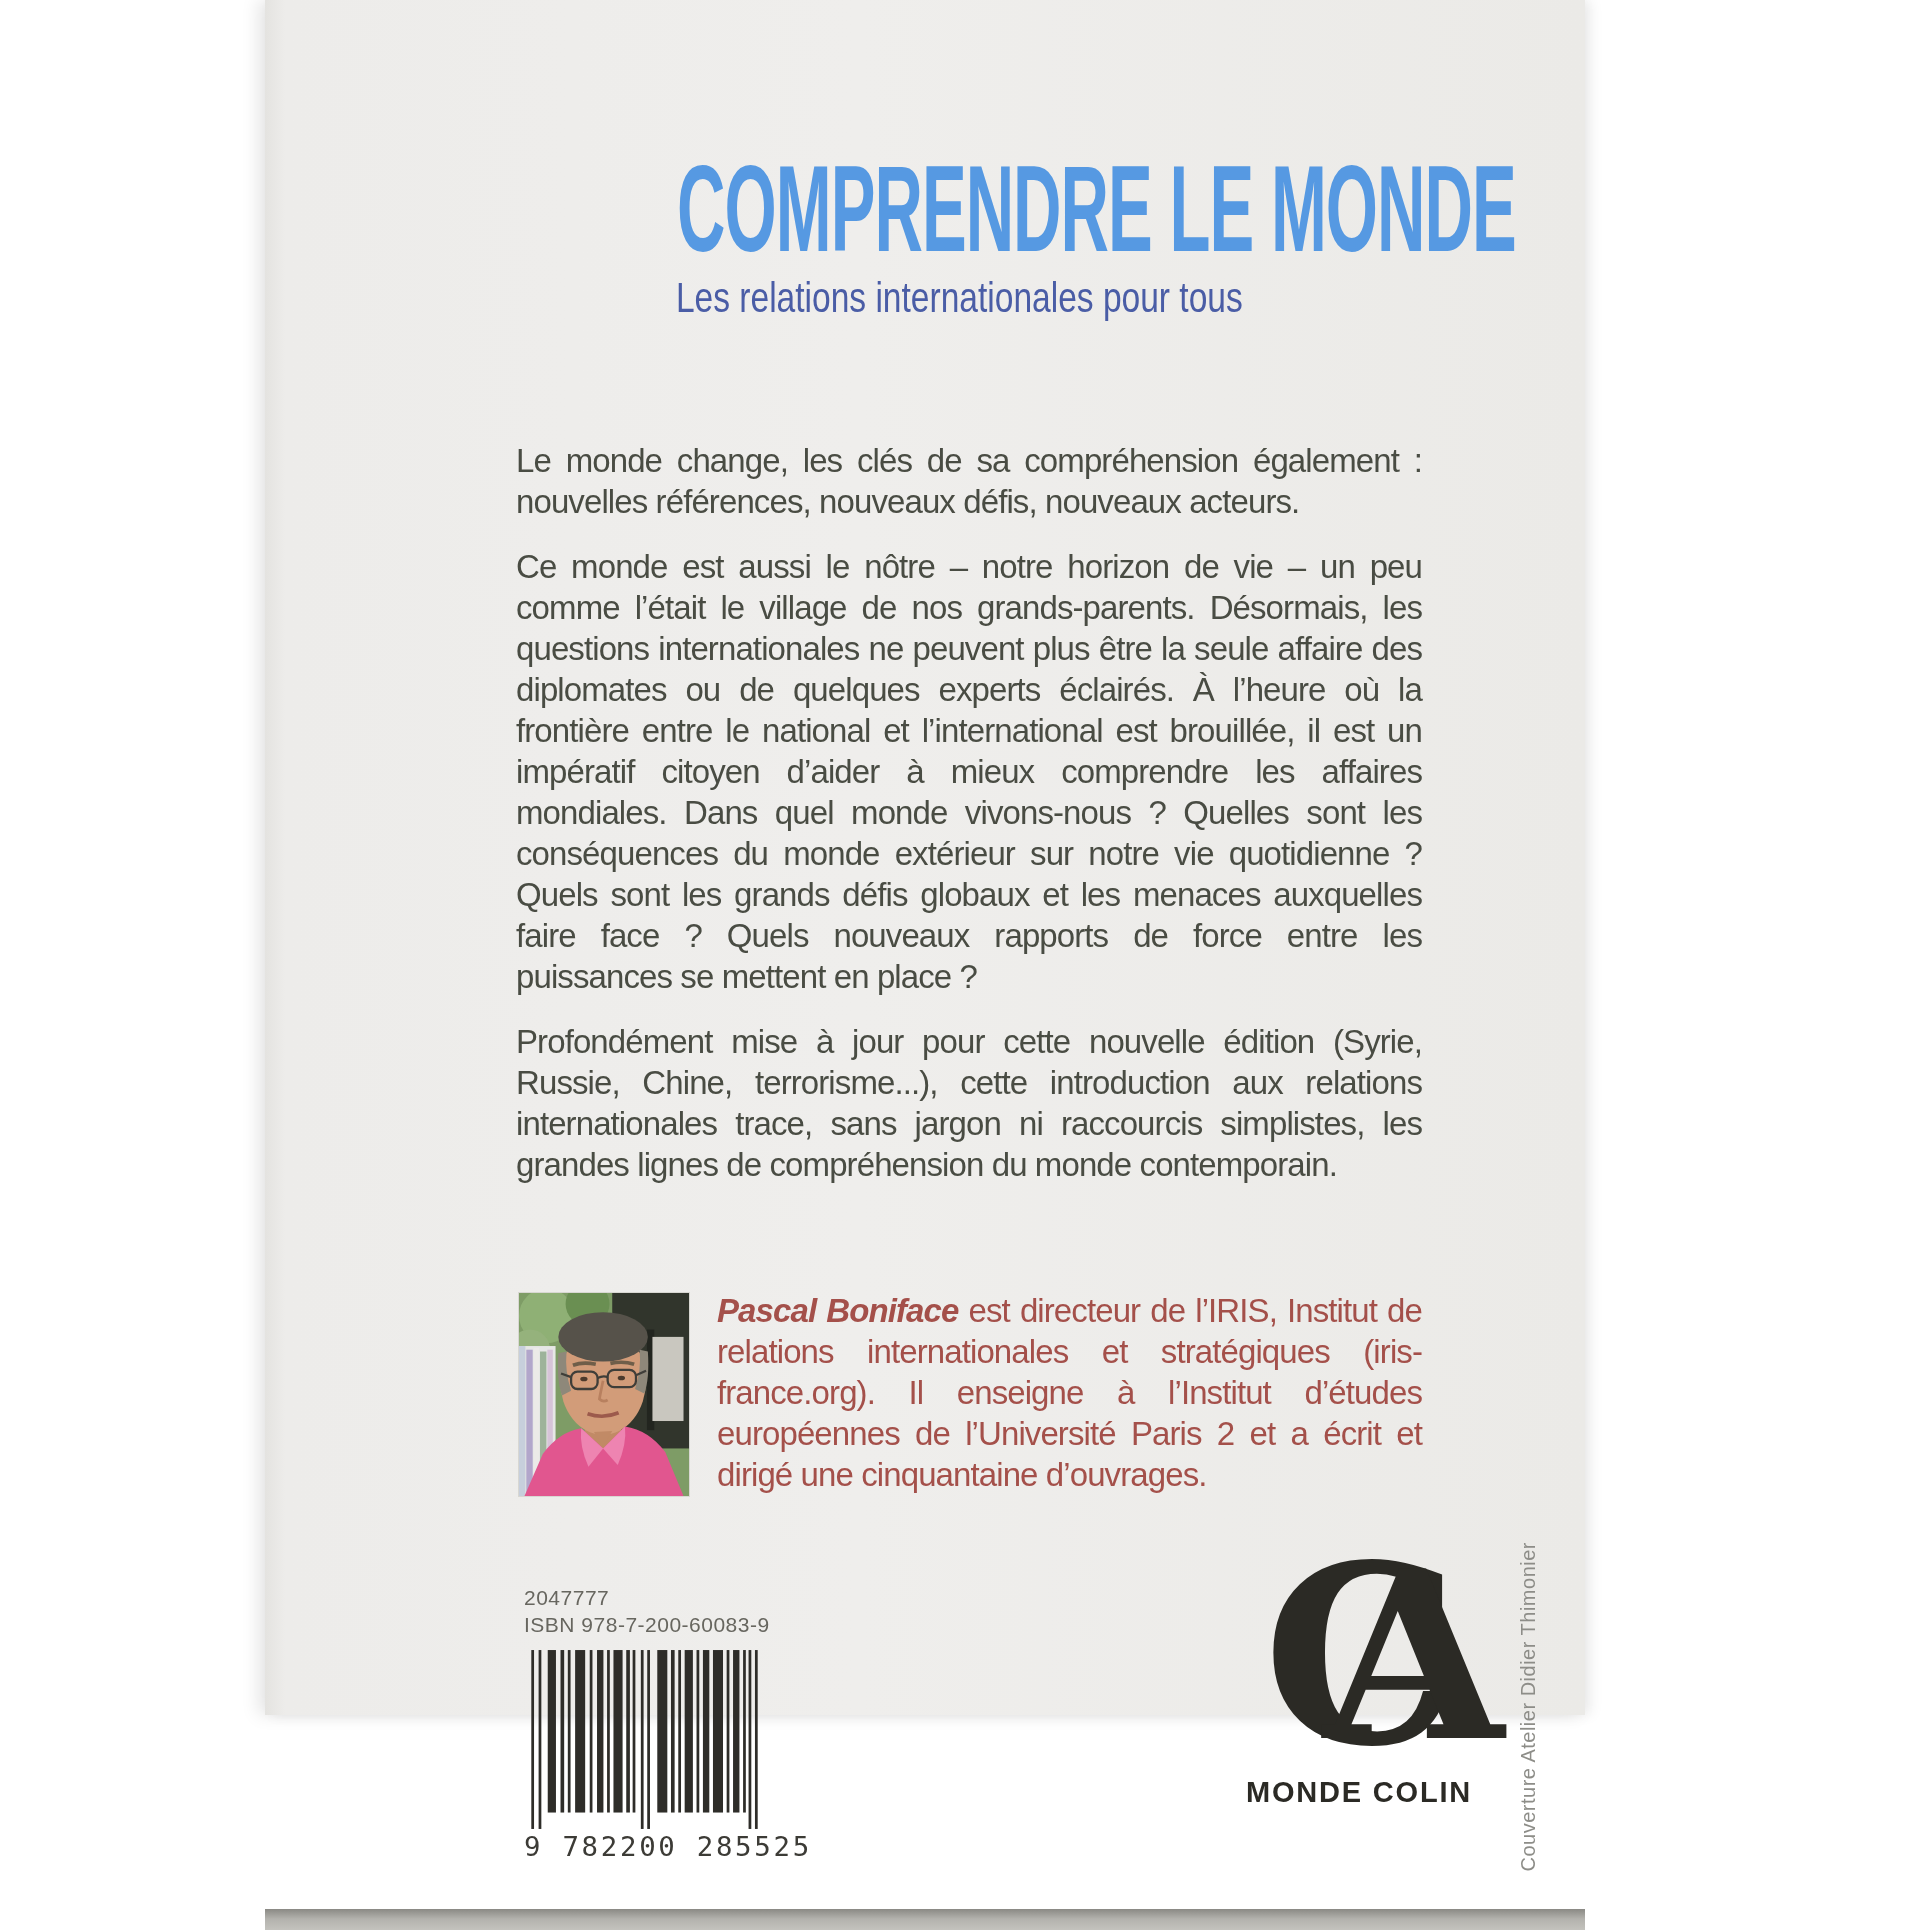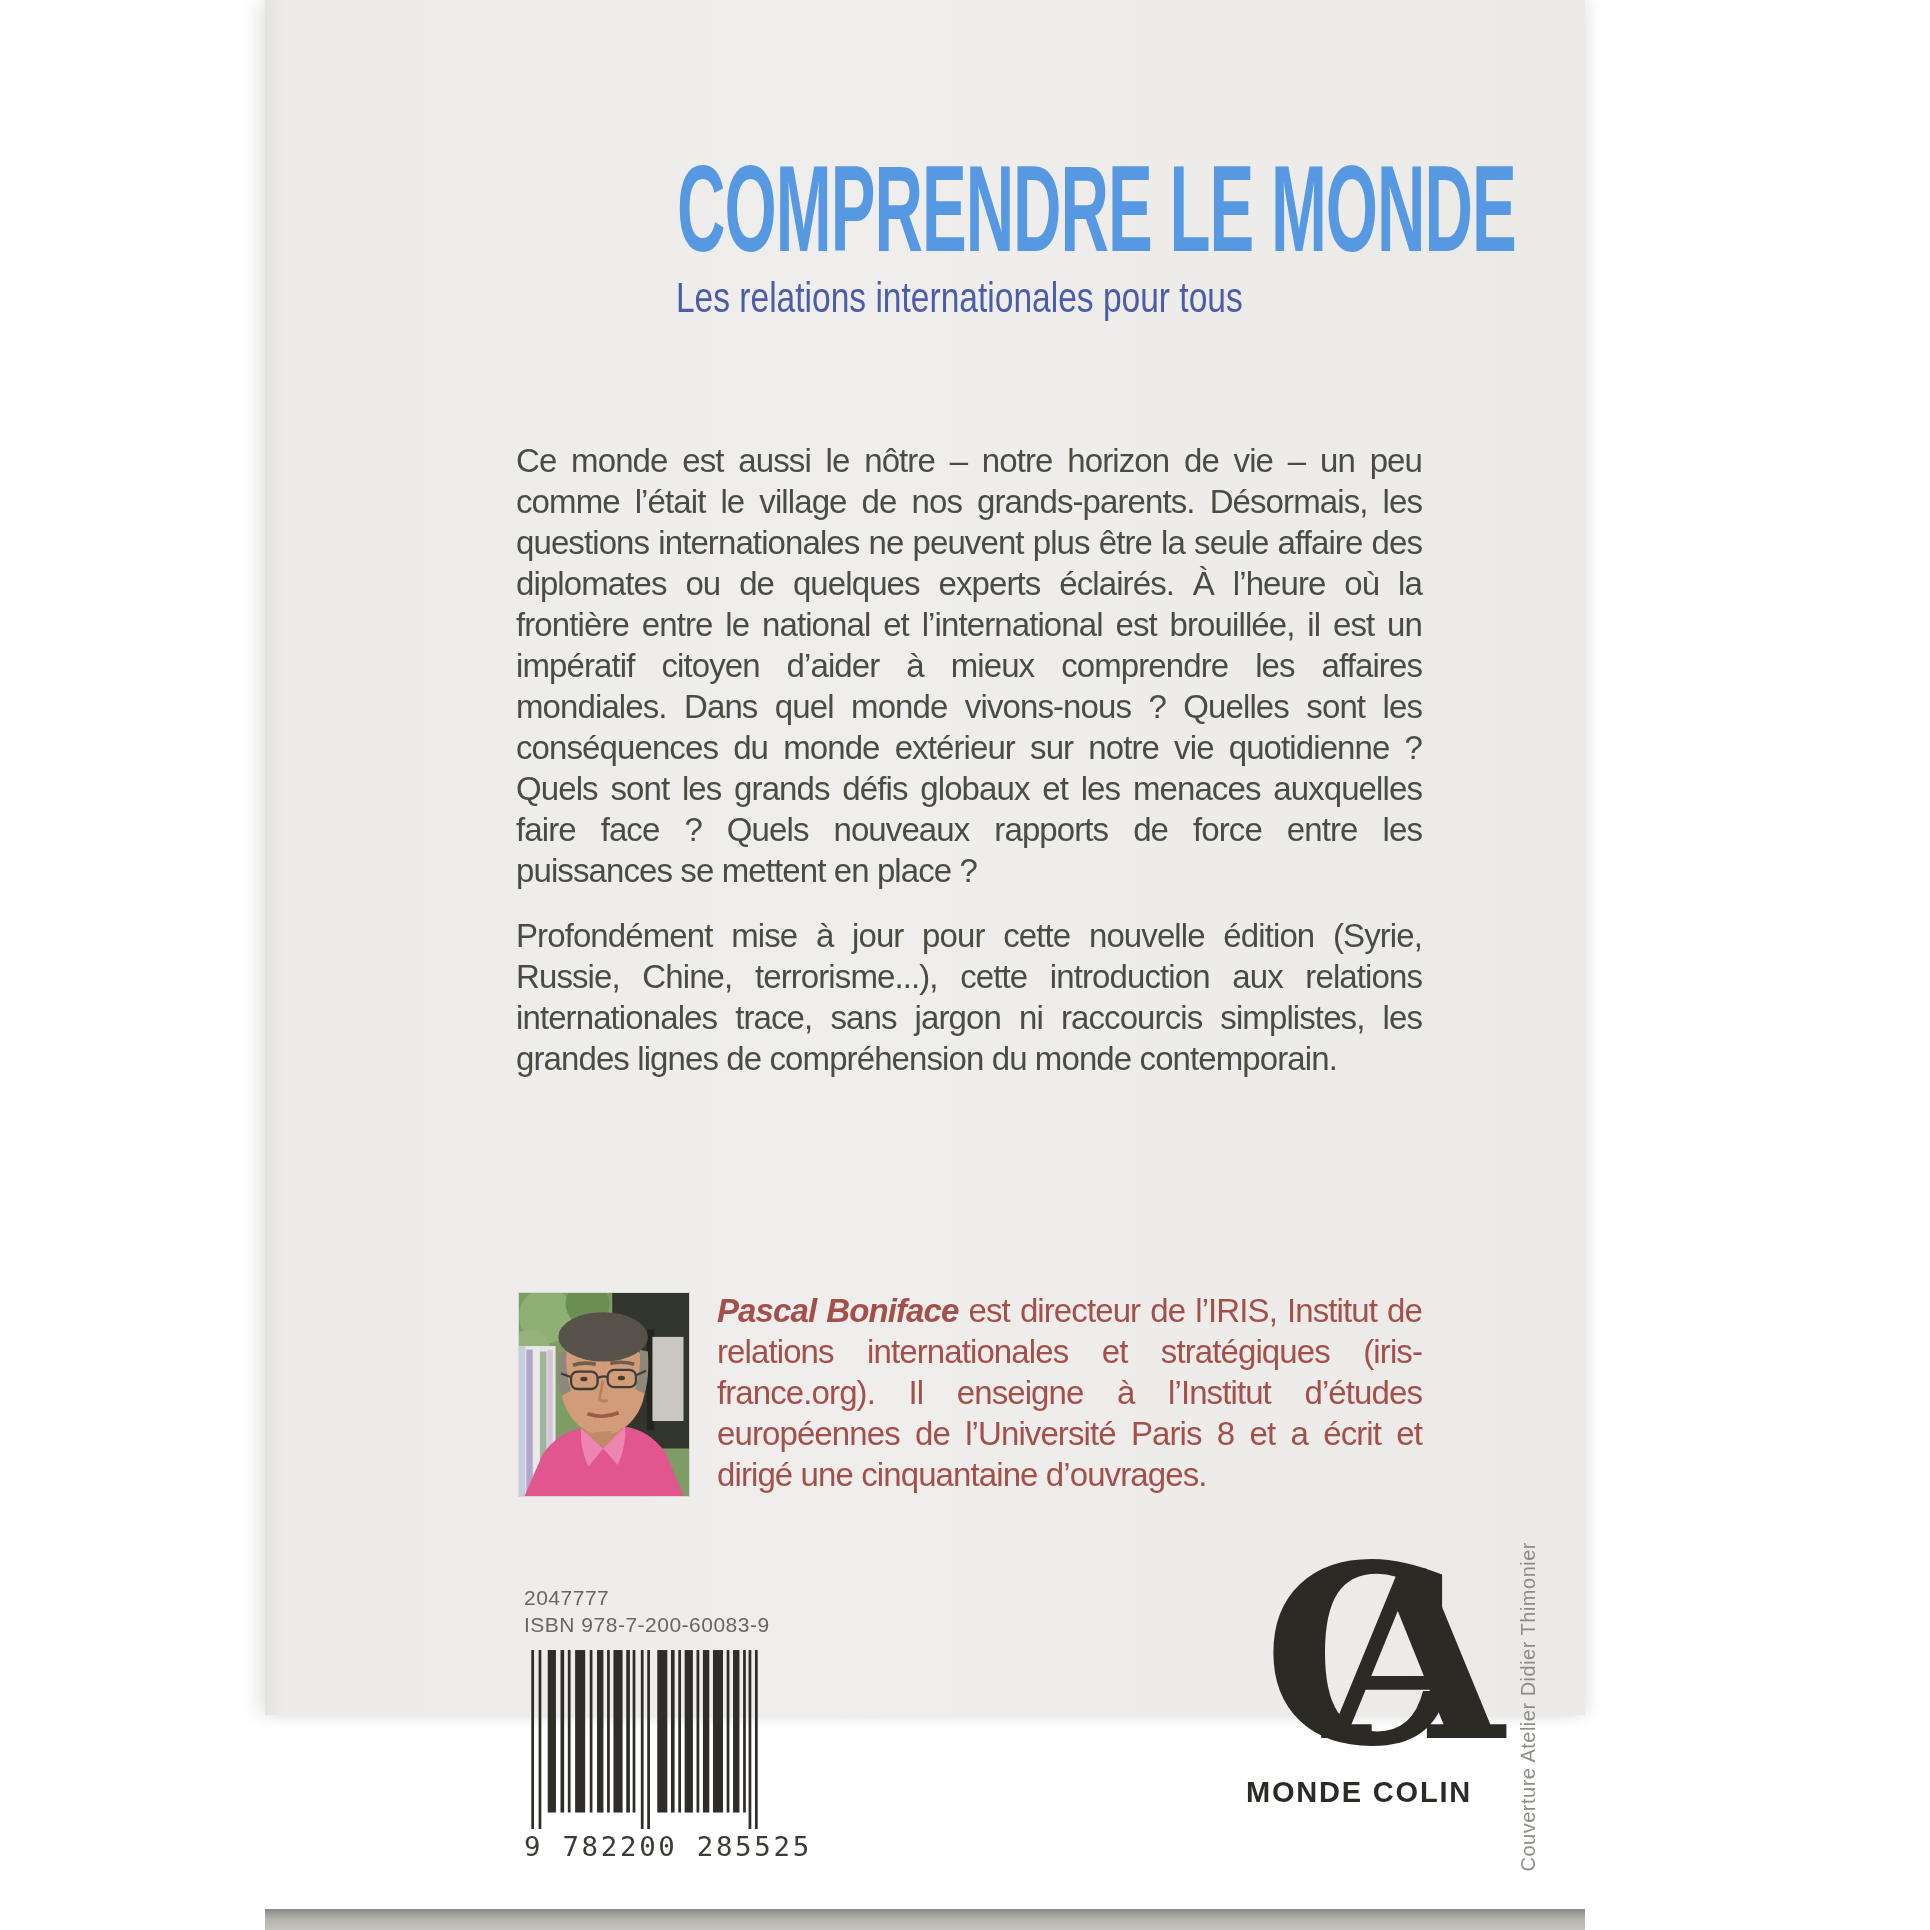--- a/index.html
+++ b/index.html
@@ -112,20 +112,21 @@
 
   <div class="title">
     <span class="title-inner">COMPRENDRE LE MONDE</span>
   </div>
 
   <div class="subtitle">
     <span class="subtitle-inner">Les relations internationales pour tous</span>
   </div>
 
   <div class="blurb">
+    <p>Le monde change, les clés de sa compréhension également&nbsp;: nouvelles références, nouveaux défis, nouveaux acteurs.</p>
     <p>Ce monde est aussi le nôtre – notre horizon de vie – un peu comme l’était le village de nos grands-parents. Désormais, les questions internationales ne peuvent plus être la seule affaire des diplomates ou de quelques experts éclairés. À l’heure où la frontière entre le national et l’international est brouillée, il est un impératif citoyen d’aider à mieux comprendre les affaires mondiales. Dans quel monde vivons-nous&nbsp;? Quelles sont les conséquences du monde extérieur sur notre vie quotidienne&nbsp;? Quels sont les grands défis globaux et les menaces auxquelles faire face&nbsp;? Quels nouveaux rapports de force entre les puissances se mettent en place&nbsp;?</p>
     <p>Profondément mise à jour pour cette nouvelle édition (Syrie, Russie, Chine, terrorisme...), cette introduction aux relations internationales trace, sans jargon ni raccourcis simplistes, les grandes lignes de compréhension du monde contemporain.</p>
   </div>
 
   <div class="author-photo">
     <svg viewBox="0 0 186 222" preserveAspectRatio="none">
       <rect width="186" height="222" fill="#7e9c66"></rect>
       <circle cx="30" cy="25" r="30" fill="#8fb075"></circle>
       <circle cx="75" cy="12" r="24" fill="#6a8f52"></circle>
       <circle cx="12" cy="62" r="22" fill="#95b27c"></circle>
@@ -160,21 +161,21 @@
         <path d="M92 96 Q 89 110 88 116 Q 92 120 97 117" stroke="#b8805f" stroke-width="3" fill="none"></path>
         <path d="M75 132 Q 92 138 109 131" stroke="#9c5a4c" stroke-width="4" fill="none"></path>
         <path d="M6 222 L 26 176 Q 44 152 68 148 L 92 170 L 116 146 Q 142 150 160 174 L 180 222 Z" fill="#e1568f"></path>
         <path d="M68 148 L 92 170 L 76 190 Q 66 168 68 148 Z" fill="#ee84b1"></path>
         <path d="M116 146 L 92 170 L 108 188 Q 118 166 116 146 Z" fill="#ee84b1"></path>
         <path d="M82 152 L 102 151 L 92 168 Z" fill="#c18a66"></path>
       </g>
     </svg>
   </div>
 
-  <p class="bio"><strong>Pascal Boniface</strong><span> est directeur de l’IRIS, Institut de relations internationales et stratégiques (iris-france.org). Il enseigne à l’Institut d’études européennes de l’Université Paris 8 et a écrit et dirigé une cinquantaine d’ouvrages.</span></p>
+  <p class="bio"><strong>Pascal Boniface</strong><span> est directeur de l’IRIS, Institut de relations internationales et stratégiques (iris-france.org). Il enseigne à l’Institut d’études européennes de l’Université Paris 2 et a écrit et dirigé une cinquantaine d’ouvrages.</span></p>
 
   <div class="codes">
     <div>2047777</div>
     <div>ISBN 978-7-200-60083-9</div>
   </div>
 
   <div class="barcode">
     <svg width="241" height="179" viewBox="0 0 264 196">
       <g fill="#2e2d29">
         <rect x="8" y="0" width="3" height="196"></rect>

